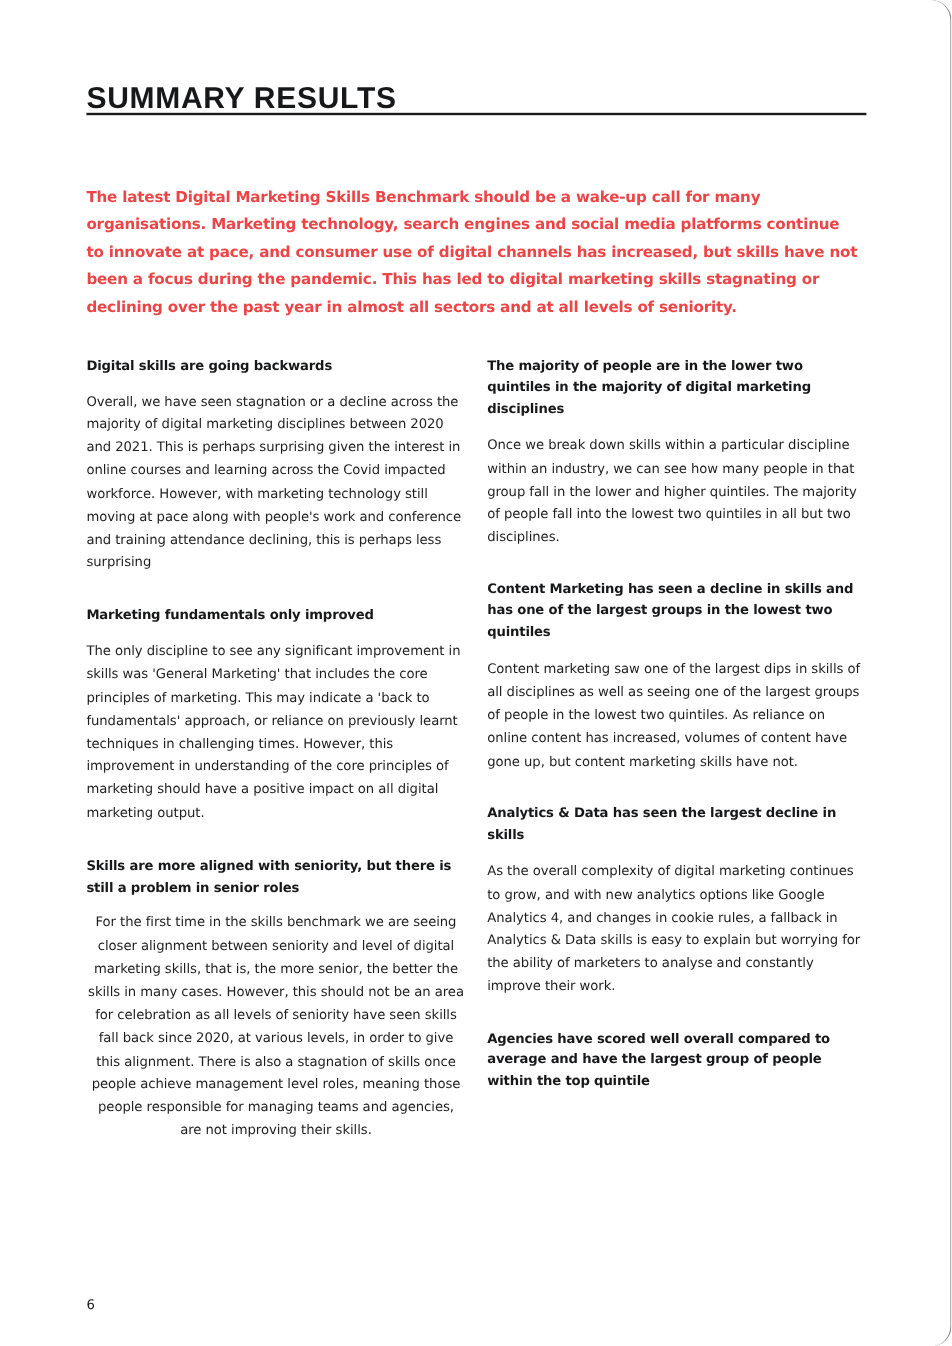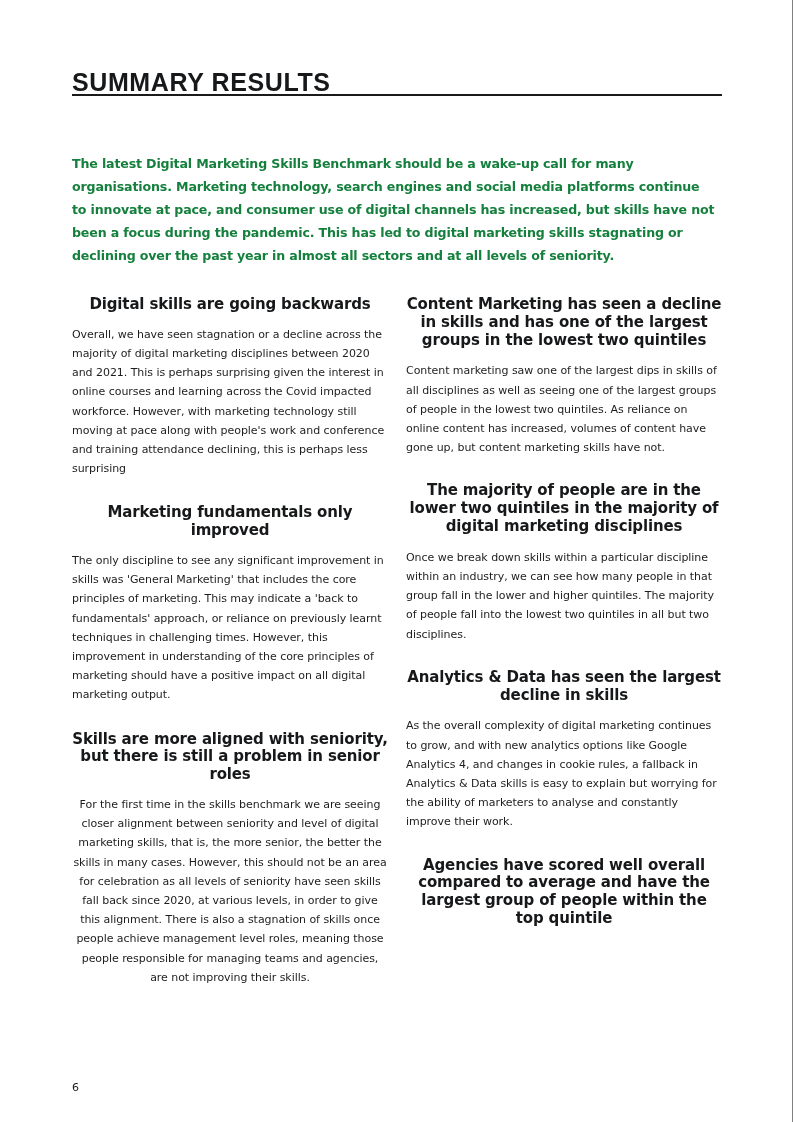--- a/index.html
+++ b/index.html
@@ -14,20 +14,21 @@
     -webkit-font-smoothing: antialiased;
   }
   .page {
     position: relative;
     width: 793px;
     height: 1122px;
     background: #ffffff;
     box-sizing: border-box;
     border-right: 1px solid #808080;
     overflow: hidden;
+    border-radius: 17px;
   }
   .content {
     position: absolute;
     left: 72px;
     top: 0;
     width: 650px;
   }
 
   
   .page-title {
@@ -54,21 +55,21 @@
   
   .intro {
     position: absolute;
     left: 0;
     top: 139px;
     width: 645px;
     font-family: "DejaVu Sans", sans-serif;
     font-size: 12.6px;
     font-weight: bold;
     line-height: 23.2px;
-    color: #15803d;
+    color: #ef4444;
     letter-spacing: -0.15px;
   }
 
   
   .columns {
     position: absolute;
     left: 0;
     top: 296px;
     width: 650px;
     display: flex;
@@ -79,26 +80,25 @@
   }
   .col-right {
     width: 316px;
   }
   .block {
     margin-bottom: 0;
   }
   h2.sub {
     margin: 0 0 11px 0;
     font-family: "DejaVu Sans", sans-serif;
-    font-size: 15px;
+    font-size: 11px;
     font-weight: bold;
     line-height: 17.8px;
     color: #17181a;
     letter-spacing: -0.15px;
-    text-align: center;
   }
   p.body {
     margin: 0 0 26px 0;
     font-family: "DejaVu Sans", sans-serif;
     font-size: 11px;
     font-weight: normal;
     line-height: 19.2px;
     color: #1d1d1f;
     letter-spacing: -0.05px;
   }
@@ -152,27 +152,27 @@
         <div class="block">
           <h2 class="sub">Skills are more aligned with seniority, but there is still a problem in senior roles</h2>
           <p class="body last">For the first time in the skills benchmark we are seeing closer alignment between seniority and level of digital marketing skills, that is, the more senior, the better the skills in many cases. However, this should not be an area for celebration as all levels of seniority have seen skills fall back since 2020, at various levels, in order to give this alignment. There is also a stagnation of skills once people achieve management level roles, meaning those people responsible for managing teams and agencies, are not improving their skills.</p>
         </div>
 
       </div>
 
       <div class="col col-right">
 
         <div class="block">
-          <h2 class="sub">Content Marketing has seen a decline in skills and has one of the largest groups in the lowest two quintiles</h2>
-          <p class="body">Content marketing saw one of the largest dips in skills of all disciplines as well as seeing one of the largest groups of people in the lowest two quintiles. As reliance on online content has increased, volumes of content have gone up, but content marketing skills have not.</p>
+          <h2 class="sub">The majority of people are in the lower two quintiles in the majority of digital marketing disciplines</h2>
+          <p class="body">Once we break down skills within a particular discipline within an industry, we can see how many people in that group fall in the lower and higher quintiles. The majority of people fall into the lowest two quintiles in all but two disciplines.</p>
         </div>
 
         <div class="block">
-          <h2 class="sub">The majority of people are in the lower two quintiles in the majority of digital marketing disciplines</h2>
-          <p class="body">Once we break down skills within a particular discipline within an industry, we can see how many people in that group fall in the lower and higher quintiles. The majority of people fall into the lowest two quintiles in all but two disciplines.</p>
+          <h2 class="sub">Content Marketing has seen a decline in skills and has one of the largest groups in the lowest two quintiles</h2>
+          <p class="body">Content marketing saw one of the largest dips in skills of all disciplines as well as seeing one of the largest groups of people in the lowest two quintiles. As reliance on online content has increased, volumes of content have gone up, but content marketing skills have not.</p>
         </div>
 
         <div class="block">
           <h2 class="sub">Analytics &amp; Data has seen the largest decline in skills</h2>
           <p class="body">As the overall complexity of digital marketing continues to grow, and with new analytics options like Google Analytics 4, and changes in cookie rules, a fallback in Analytics &amp; Data skills is easy to explain but worrying for the ability of marketers to analyse and constantly improve their work.</p>
         </div>
 
         <div class="block">
           <h2 class="sub">Agencies have scored well overall compared to average and have the largest group of people within the top quintile</h2>
         </div>

